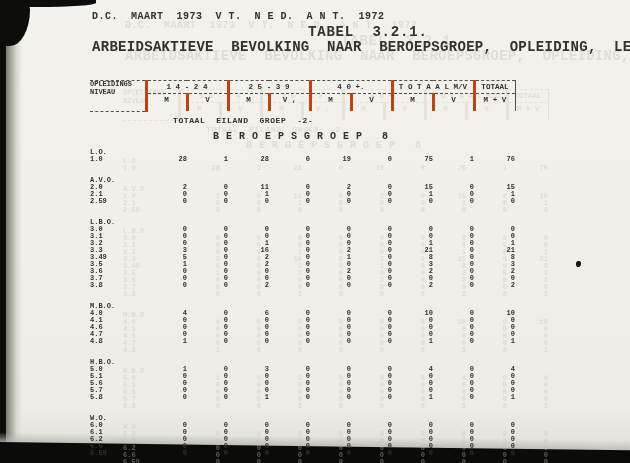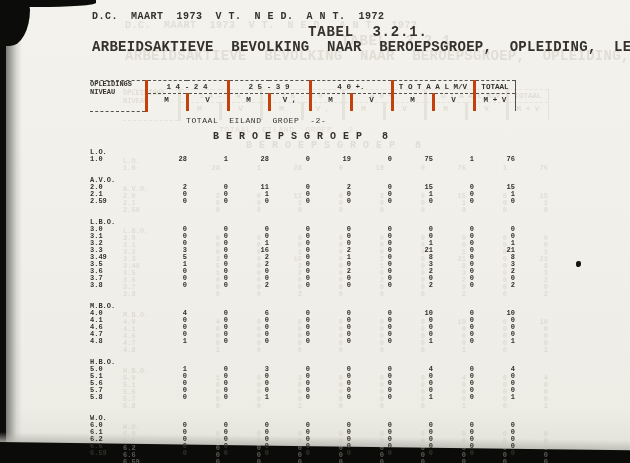--- a/index.html
+++ b/index.html
@@ -37,21 +37,21 @@
   table.stat td{padding:0;margin:12px;}
   .c-label{width:56px;}
   .c-num{width:41px;}
   thead td{font-size:7.6px;line-height:9px;text-align:center;font-weight:bold;
            border-left:3px solid #c2410c;}
   thead tr.age-row td{border-top:1px dashed #55524b;border-bottom:1px dashed #55524b;height:12px;}
   thead td.corner{border-left:none;text-align:left;font-size:7px;line-height:7.5px;
                   vertical-align:top;border-bottom:none;}
   thead tr.sex-row td{height:15px;vertical-align:top;padding-top:2px;}
   thead td.last{border-right:1px solid #55524b;}
-  .subhead1{position:absolute;left:186px;top:116px;font-size:8px;letter-spacing:.6px;font-weight:normal;}
+  .subhead1{position:absolute;left:173px;top:116px;font-size:8px;letter-spacing:.6px;font-weight:bold;}
   .subhead2{position:absolute;left:213px;top:131px;font-size:10px;letter-spacing:.5px;font-weight:bold;}
 
   table.body{position:absolute;left:90px;top:148px;border-collapse:collapse;table-layout:fixed;}
   table.body td{padding:0;font-size:7px;line-height:7px;height:7px;font-weight:bold;
                 white-space:pre;overflow:hidden;}
   td.rlabel{text-align:left;}
   td.val{text-align:right;padding-right:13px;}
   tr.gap td{height:13px;}
   tr.ghead td{height:8px;margin-top:44px;}
 </style>

